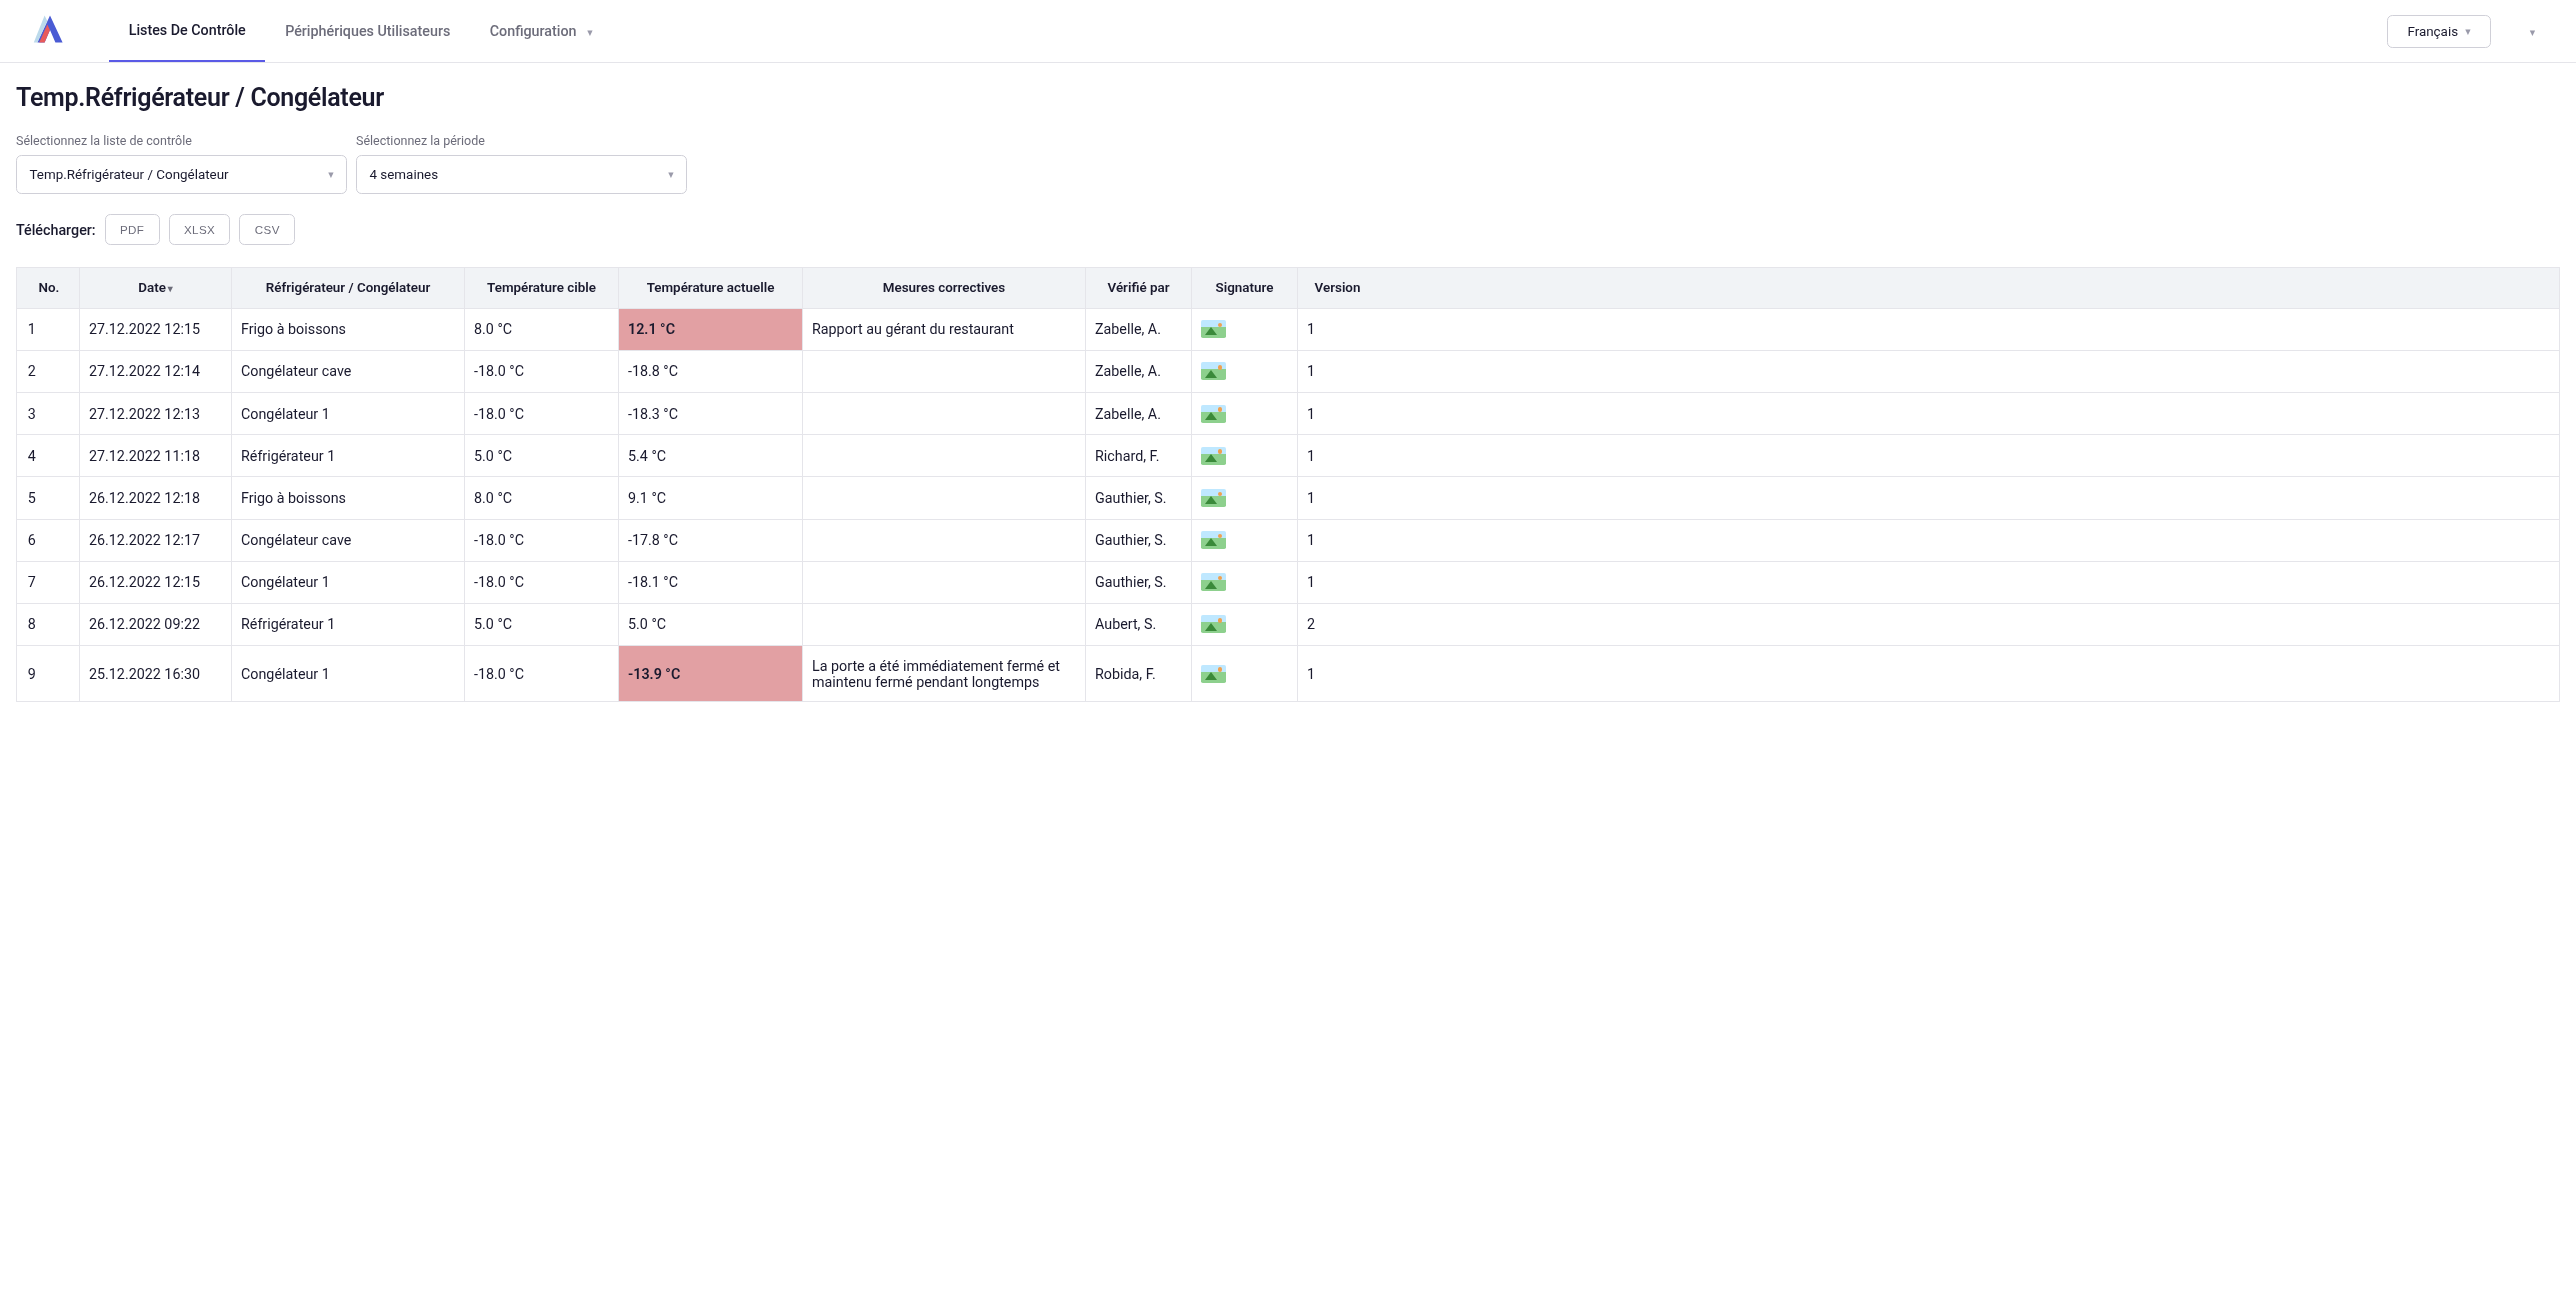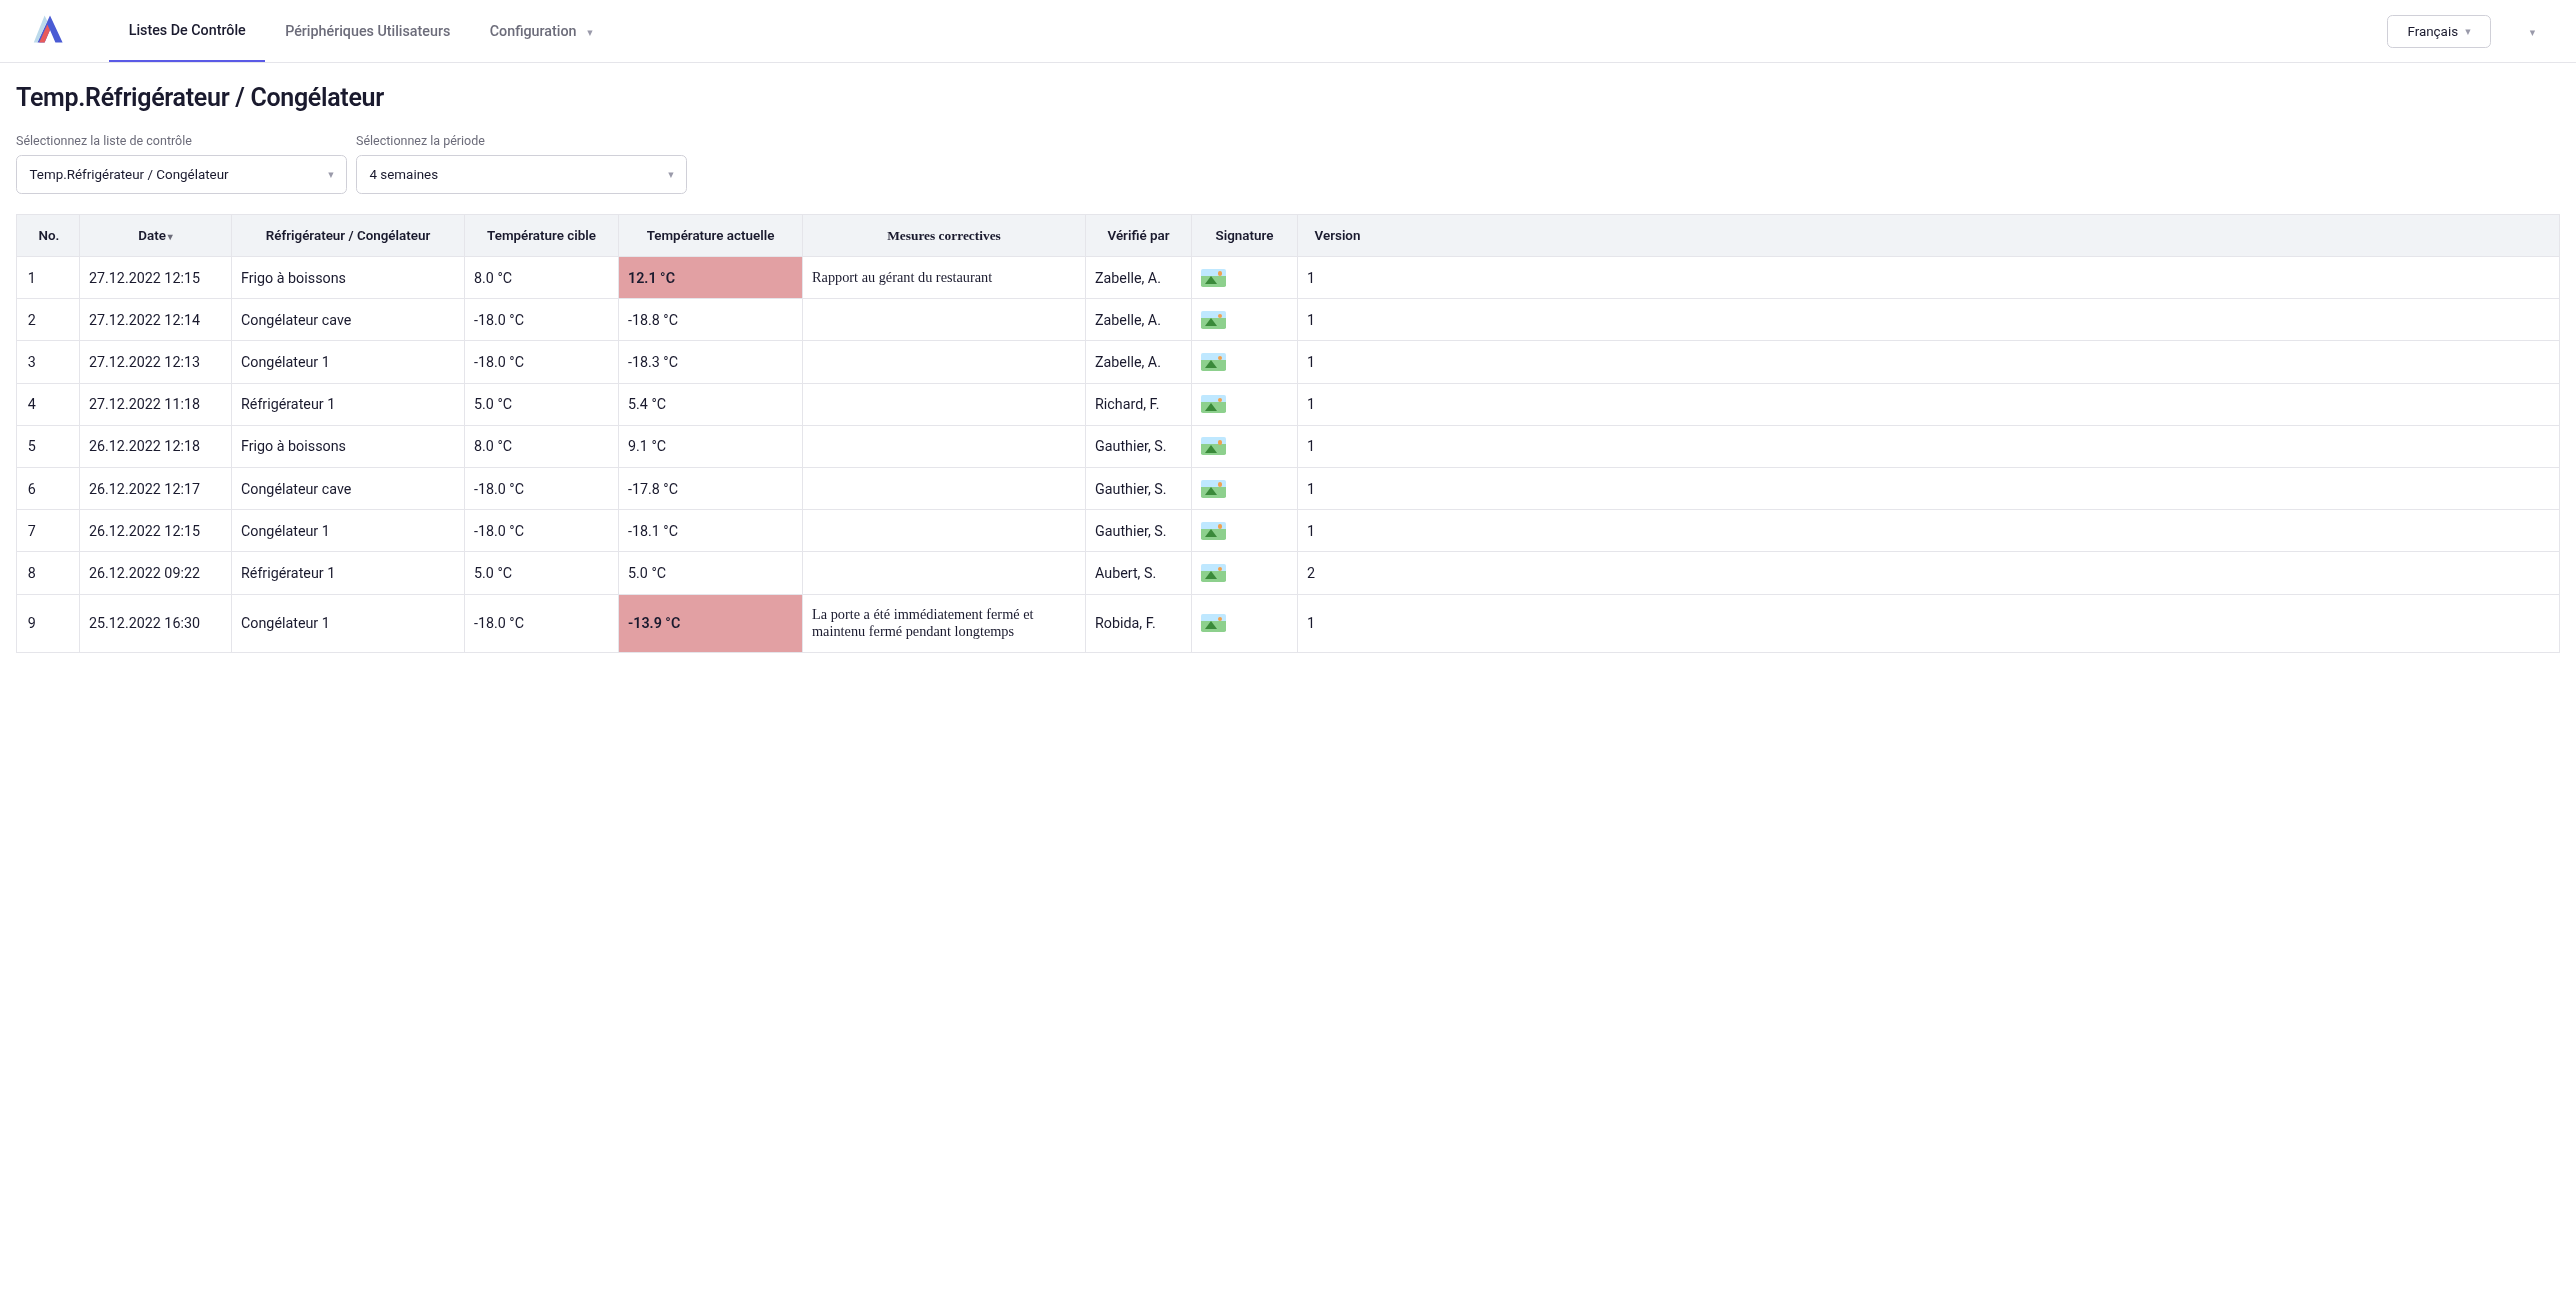--- a/index.html
+++ b/index.html
@@ -111,21 +111,21 @@
       display: flex;
       align-items: center;
     }
     .td:last-child { border-right: none; }
     .td.alert { background: #e2a0a3; font-weight: 600; }
     .col-no   { width: 63px; padding-left: 10.7px; text-align: left;}
     .col-date { width: 152px; }
     .col-dev  { width: 233px; }
     .col-tgt  { width: 154px; }
     .col-act  { width: 184px; }
-    .col-corr { width: 283px; font-family: Liberation Serif, serif; }
+    .col-corr { width: 283px; }
     .col-ver  { width: 106px; }
     .col-sig  { width: 106px; justify-content: flex-start;}
     .col-vers { width: 79px; }
     .th.col-no, .th.col-date { text-align: center;}
     .th .sort-ind { font-size: 9.8px; margin-left: 1.8px; color: #6c6c7a; }
 
     .sig-img {
       width: 25px; height: 18px;
       background: linear-gradient(180deg,#bfe8ff 40%,#8dd08d 40%);
       border-radius: 1.8px;
@@ -184,20 +184,26 @@
     </div>
     <div class="filter">
       <div class="filter-label">Sélectionnez la période</div>
       <div class="select w-370">
         <span>4 semaines</span>
         <span class="select-chev">▾</span>
       </div>
     </div>
   </div>
 
+  <div class="download-row">
+    <span class="download-label">Télécharger:</span>
+    <button class="dl-btn">PDF</button>
+    <button class="dl-btn">XLSX</button>
+    <button class="dl-btn">CSV</button>
+  </div>
 
   <div class="table">
     <div class="thead">
       <div class="th col-no">No.</div>
       <div class="th col-date">
         <span>Date</span><span class="sort-ind">▾</span>
       </div>
       <div class="th col-dev">Réfrigérateur / Congélateur</div>
       <div class="th col-tgt">Température cible</div>
       <div class="th col-act">Température actuelle</div>

